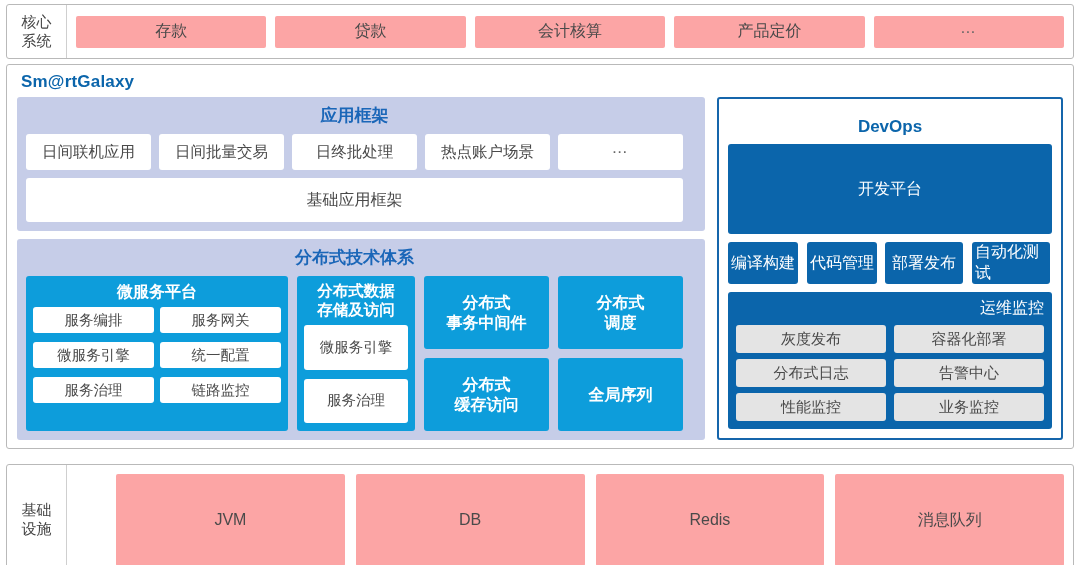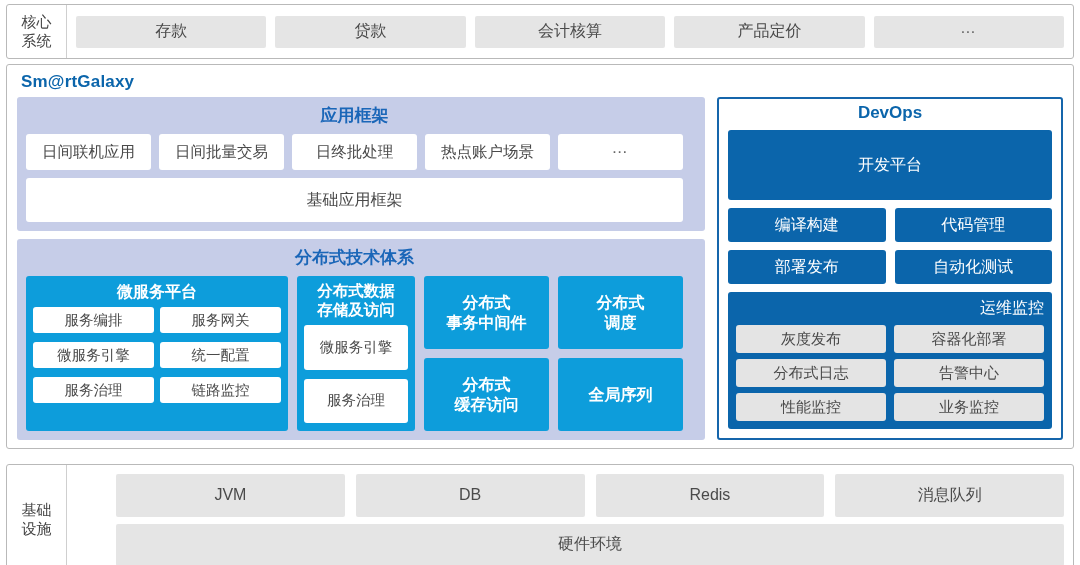--- a/index.html
+++ b/index.html
@@ -28,21 +28,21 @@
     justify-content: center;
     font-size: 15px;
     color: #444;
     line-height: 1.25;
     border-right: 1px solid #cfcfcf;
   }
   .band-label span { display: block; }
   .band-body { flex: 1; display: flex; padding: 8px 9px; gap: 9px; }
 
   .chip-gray {
-    background: #e5e5e5;
+    background: #fca5a5;
     border-radius: 2px;
     display: flex;
     align-items: center;
     justify-content: center;
     font-size: 16px;
     color: #4a4a4a;
     flex: 1;
     min-height: 32px;
   }
   .chip-gray.dots { letter-spacing: 2px; color: #666; font-size: 15px; }
@@ -161,21 +161,21 @@
     line-height: 1.25;
     padding: 2px;
   }
 
   
   #devops-box {
     flex: 1;
     border: 2px solid #1565ab;
     border-radius: 3px;
     background: #ffffff;
-    padding: 4px 9px 9px 9px;
+    padding: 18px 9px 9px 9px;
     display: flex;
     flex-direction: column;
   }
   #devops-title {
     text-align: center;
     font-size: 17px;
     font-weight: bold;
     color: #0b65ab;
     margin-bottom: 7px;
   }
@@ -184,21 +184,21 @@
     border-radius: 3px;
     display: flex;
     align-items: center;
     justify-content: center;
     color: #ffffff;
     font-size: 16px;
     flex: 1;
     min-height: 34px;
     padding: 0 3px;
   }
-  #devops-rows { display: flex; flex-direction: column; gap: 8px; }
+  #devops-rows { display: flex; gap: 8px; }
   #devops-rows .grid2 { display: flex; gap: 9px; }
   #ops-monitor-box {
     margin-top: 8px;
     background: #0b65ab;
     border-radius: 3px;
     padding: 6px 8px 8px 8px;
     flex: 1;
     display: flex;
     flex-direction: column;
   }
@@ -372,17 +372,16 @@
       <span>基础</span>
       <span>设施</span>
     </div>
     <div class="band-body">
       <div class="infra-row">
         <div class="chip-gray">JVM</div>
         <div class="chip-gray">DB</div>
         <div class="chip-gray">Redis</div>
         <div class="chip-gray">消息队列</div>
       </div>
-      <div class="chip-gray" id="hardware-env">硬件环境</div>
     </div>
   </div>
 
 </div>
 
 </body></html>

